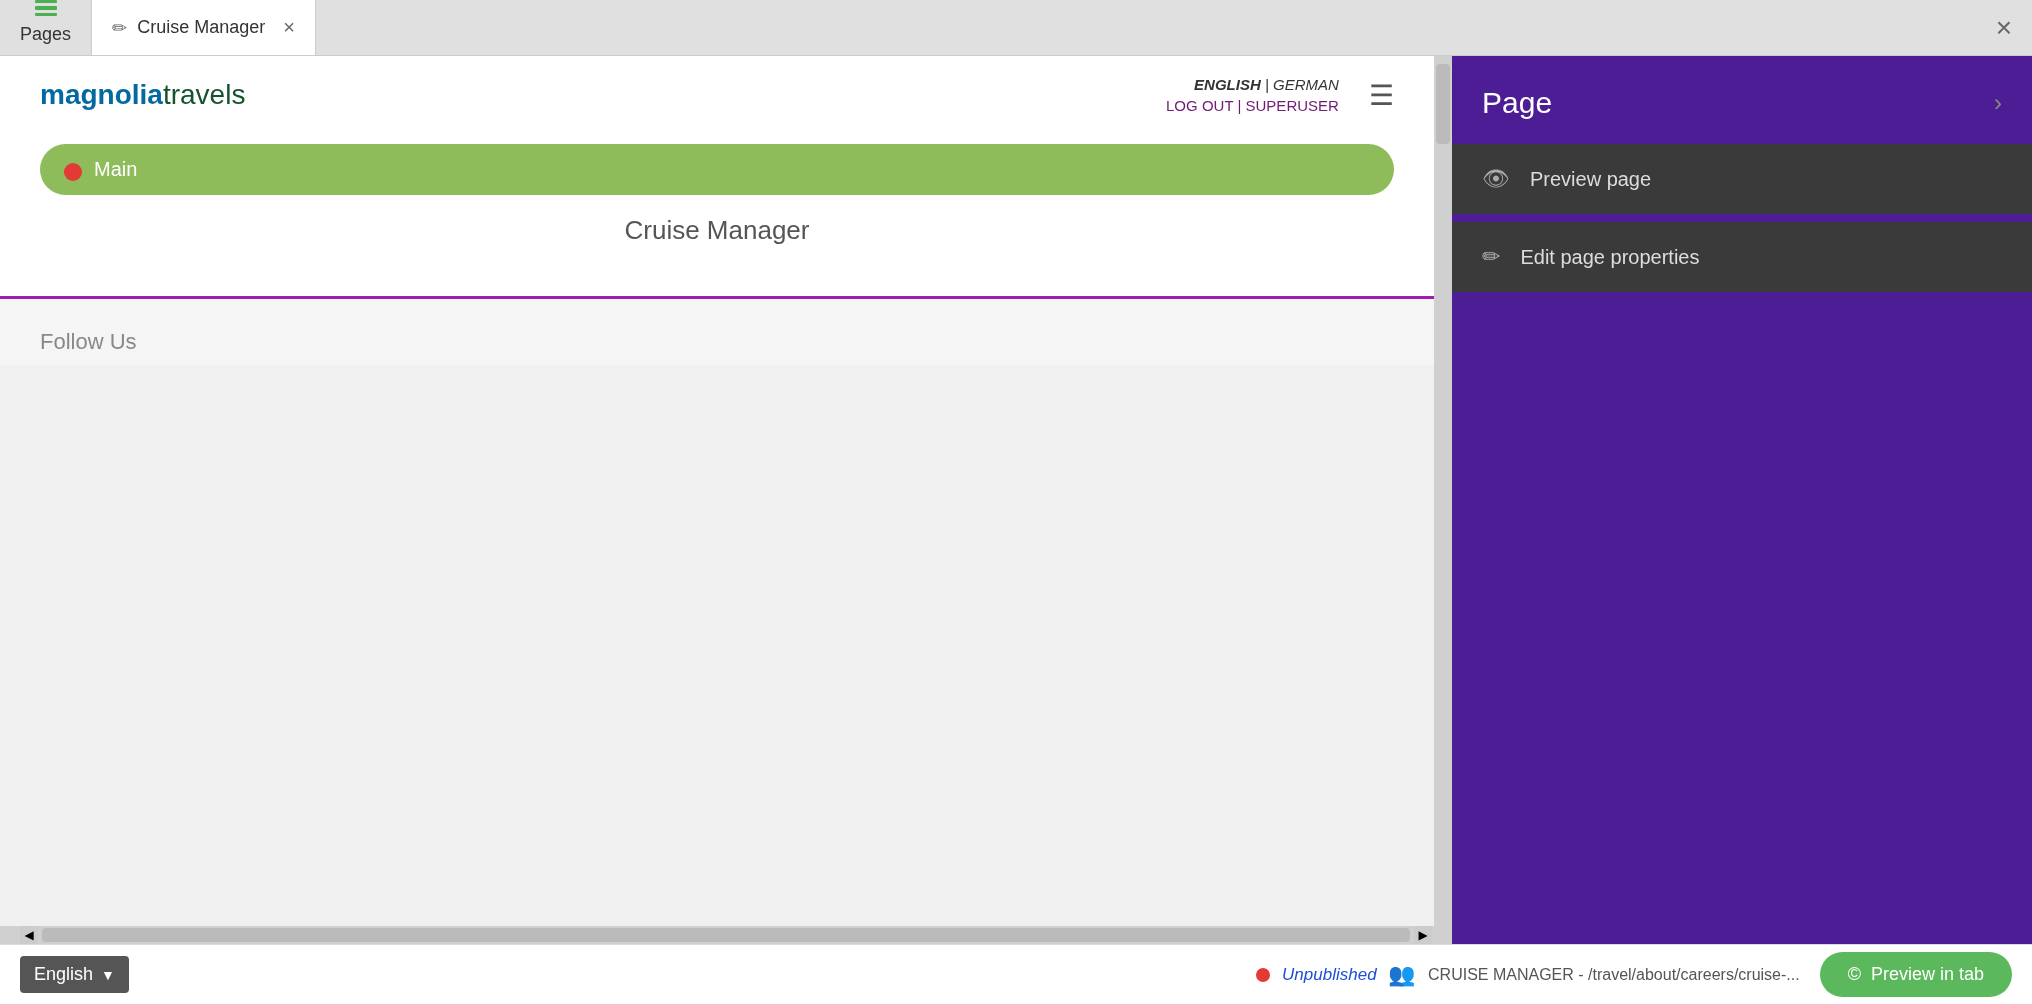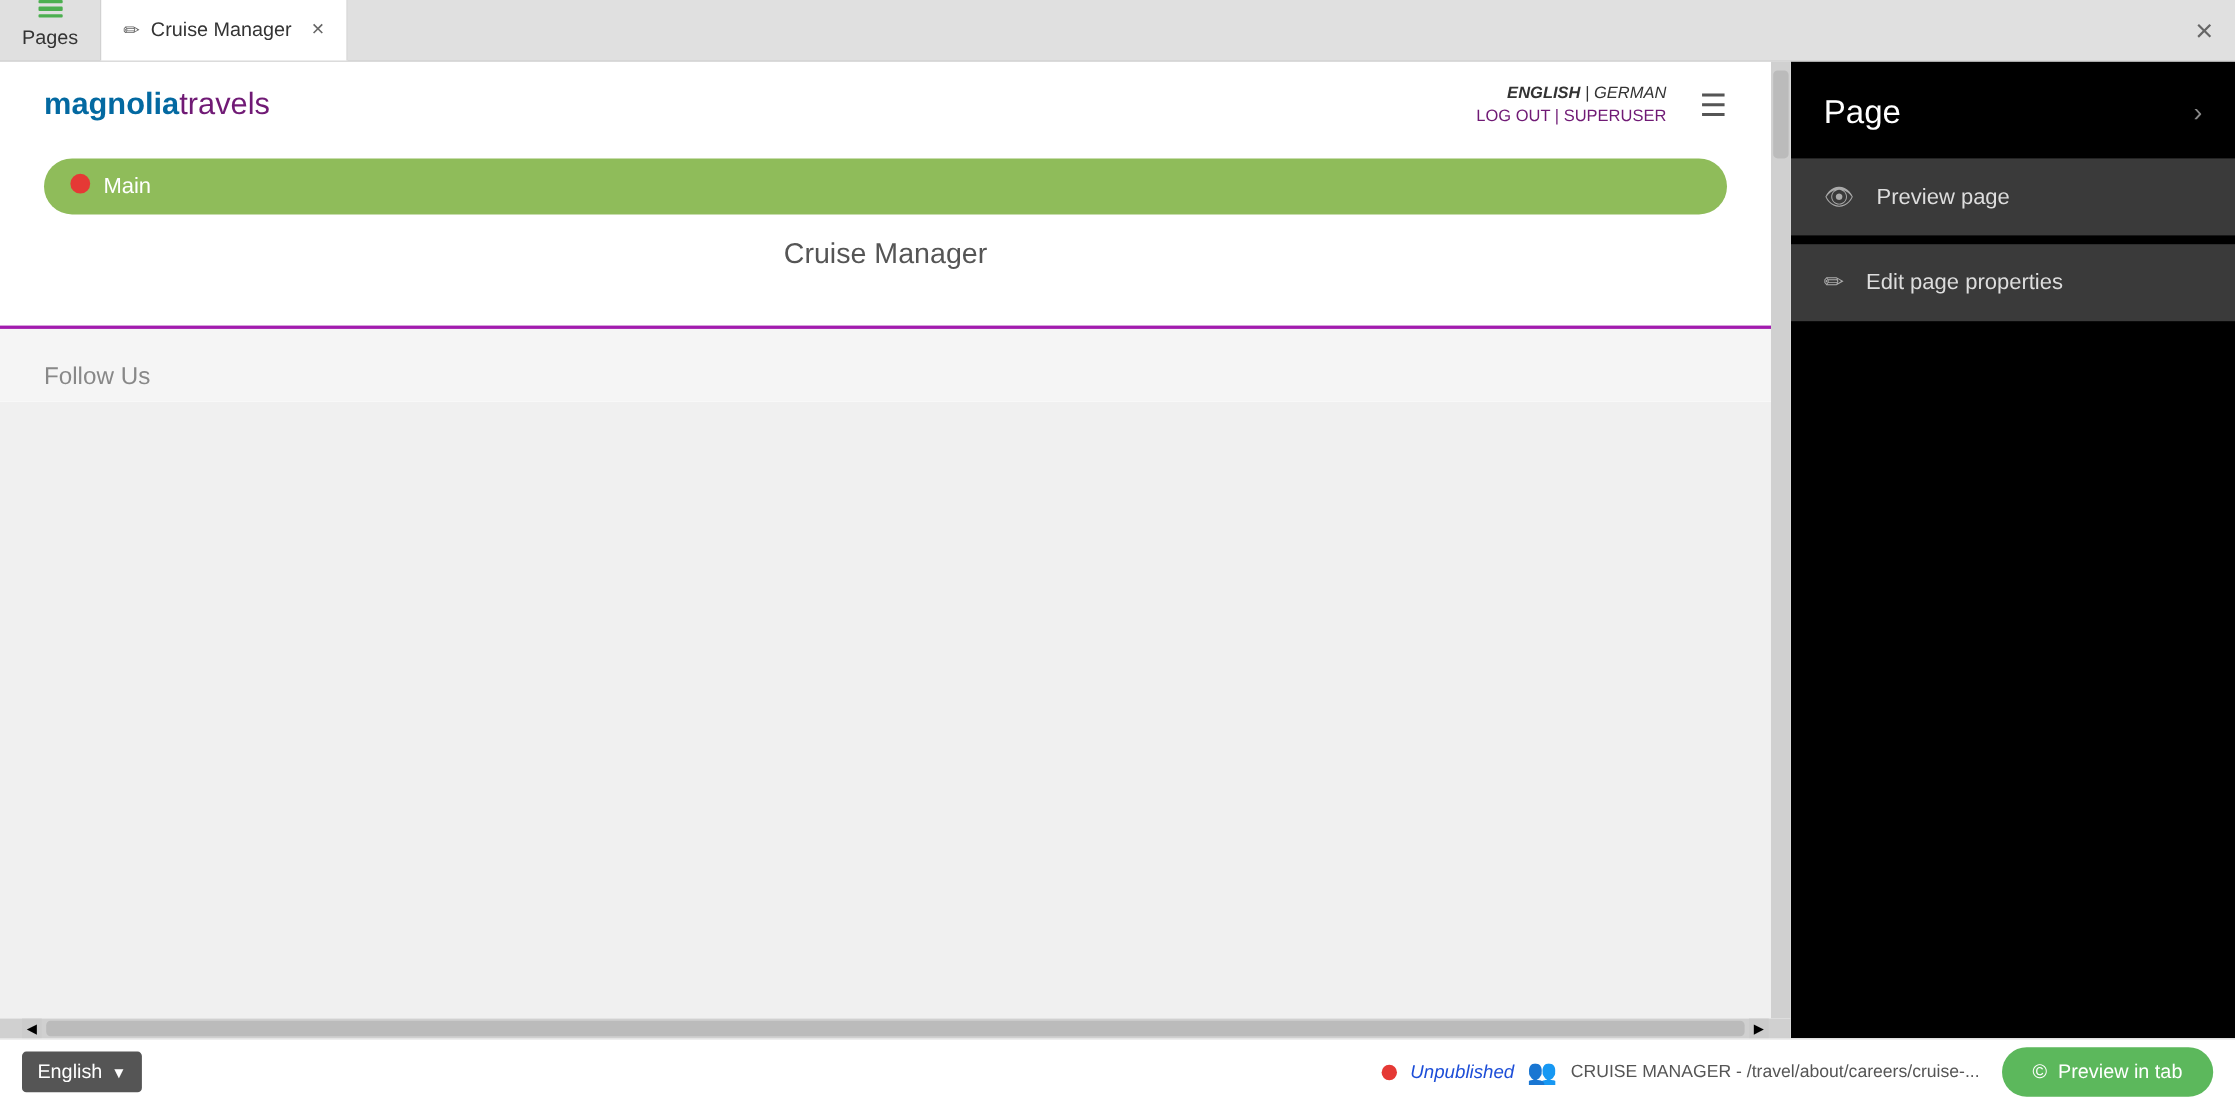--- a/index.html
+++ b/index.html
@@ -60,47 +60,47 @@
     .scroll-arrow-left { width: 18px; height: 18px; background: #ccc; display: flex; align-items: center; justify-content: center; font-size: 12px; cursor: pointer; flex-shrink: 0; }
     .scroll-arrow-right { width: 18px; height: 18px; background: #ccc; display: flex; align-items: center; justify-content: center; font-size: 12px; cursor: pointer; flex-shrink: 0; }
     .scroll-thumb-h { flex: 1; height: 14px; background: #bbb; border-radius: 4px; margin: 0 4px; }
 
     
     .site-header {
       padding: 20px 40px 10px; display: flex; align-items: center; justify-content: space-between; background: #fff;
     }
     .site-logo { font-size: 28px; }
     .site-logo-magnolia { color: #0369a1; font-weight: 700; }
-    .site-logo-travels { color: #701a75; font-weight: 400; }
+    .site-logo-travels { color: #14532d; font-weight: 400; }
     .site-nav { display: flex; flex-direction: column; align-items: flex-end; gap: 4px; }
     .site-nav-langs { font-size: 15px; color: #333; font-style: italic; }
     .site-nav-langs .active { font-weight: 700; }
     .site-nav-user { font-size: 15px; color: #701a75; }
     .site-nav-menu { font-size: 28px; color: #555; cursor: pointer; margin-left: 20px; }
     .site-header-right { display: flex; align-items: center; gap: 10px; }
 
     
     .main-component-bar {
-      margin: 20px 40px 10px; background: #8fbc5a; border-radius: 30px; padding: 14px 24px; display: flex; align-items: flex-start; gap: 12px; cursor: pointer;
+      margin: 20px 40px 10px; background: #8fbc5a; border-radius: 30px; padding: 14px 24px; display: flex; align-items: flex-end; gap: 12px; cursor: pointer;
     }
     .main-dot { width: 18px; height: 18px; background: #e53935; border-radius: 50%; flex-shrink: 0; }
     .main-label { font-size: 20px; color: #fff; font-weight: 500; }
 
     
     .page-article { padding: 10px 40px 30px; }
     .page-article h2 { font-size: 26px; color: #555; font-weight: 400; text-align: center; margin-bottom: 20px; }
     .page-article p { font-size: 18px; color: #333; line-height: 1.6; }
 
     
     .page-footer { background: #f5f5f5; padding: 30px 40px 10px; border-top: 3px solid #a21caf; }
     .page-footer h3 { font-size: 22px; color: #888; font-weight: 400; }
 
     
     .right-panel {
-      width: 404px; background: #000000; display: flex; flex-direction: column; flex-shrink: 0;
+      width: 580px; background: #4c1d95; display: flex; flex-direction: column; flex-shrink: 0;
     }
     .right-panel-header {
       display: flex; align-items: center; justify-content: space-between; padding: 30px 30px 20px;
     }
     .right-panel-title { font-size: 30px; color: #fff; font-weight: 400; }
     .right-panel-arrow { font-size: 24px; color: #888; cursor: pointer; }
 
     .panel-item {
       display: flex; align-items: center; gap: 20px; padding: 22px 30px; background: #3a3a3a; margin: 4px 0; cursor: pointer;
     }

